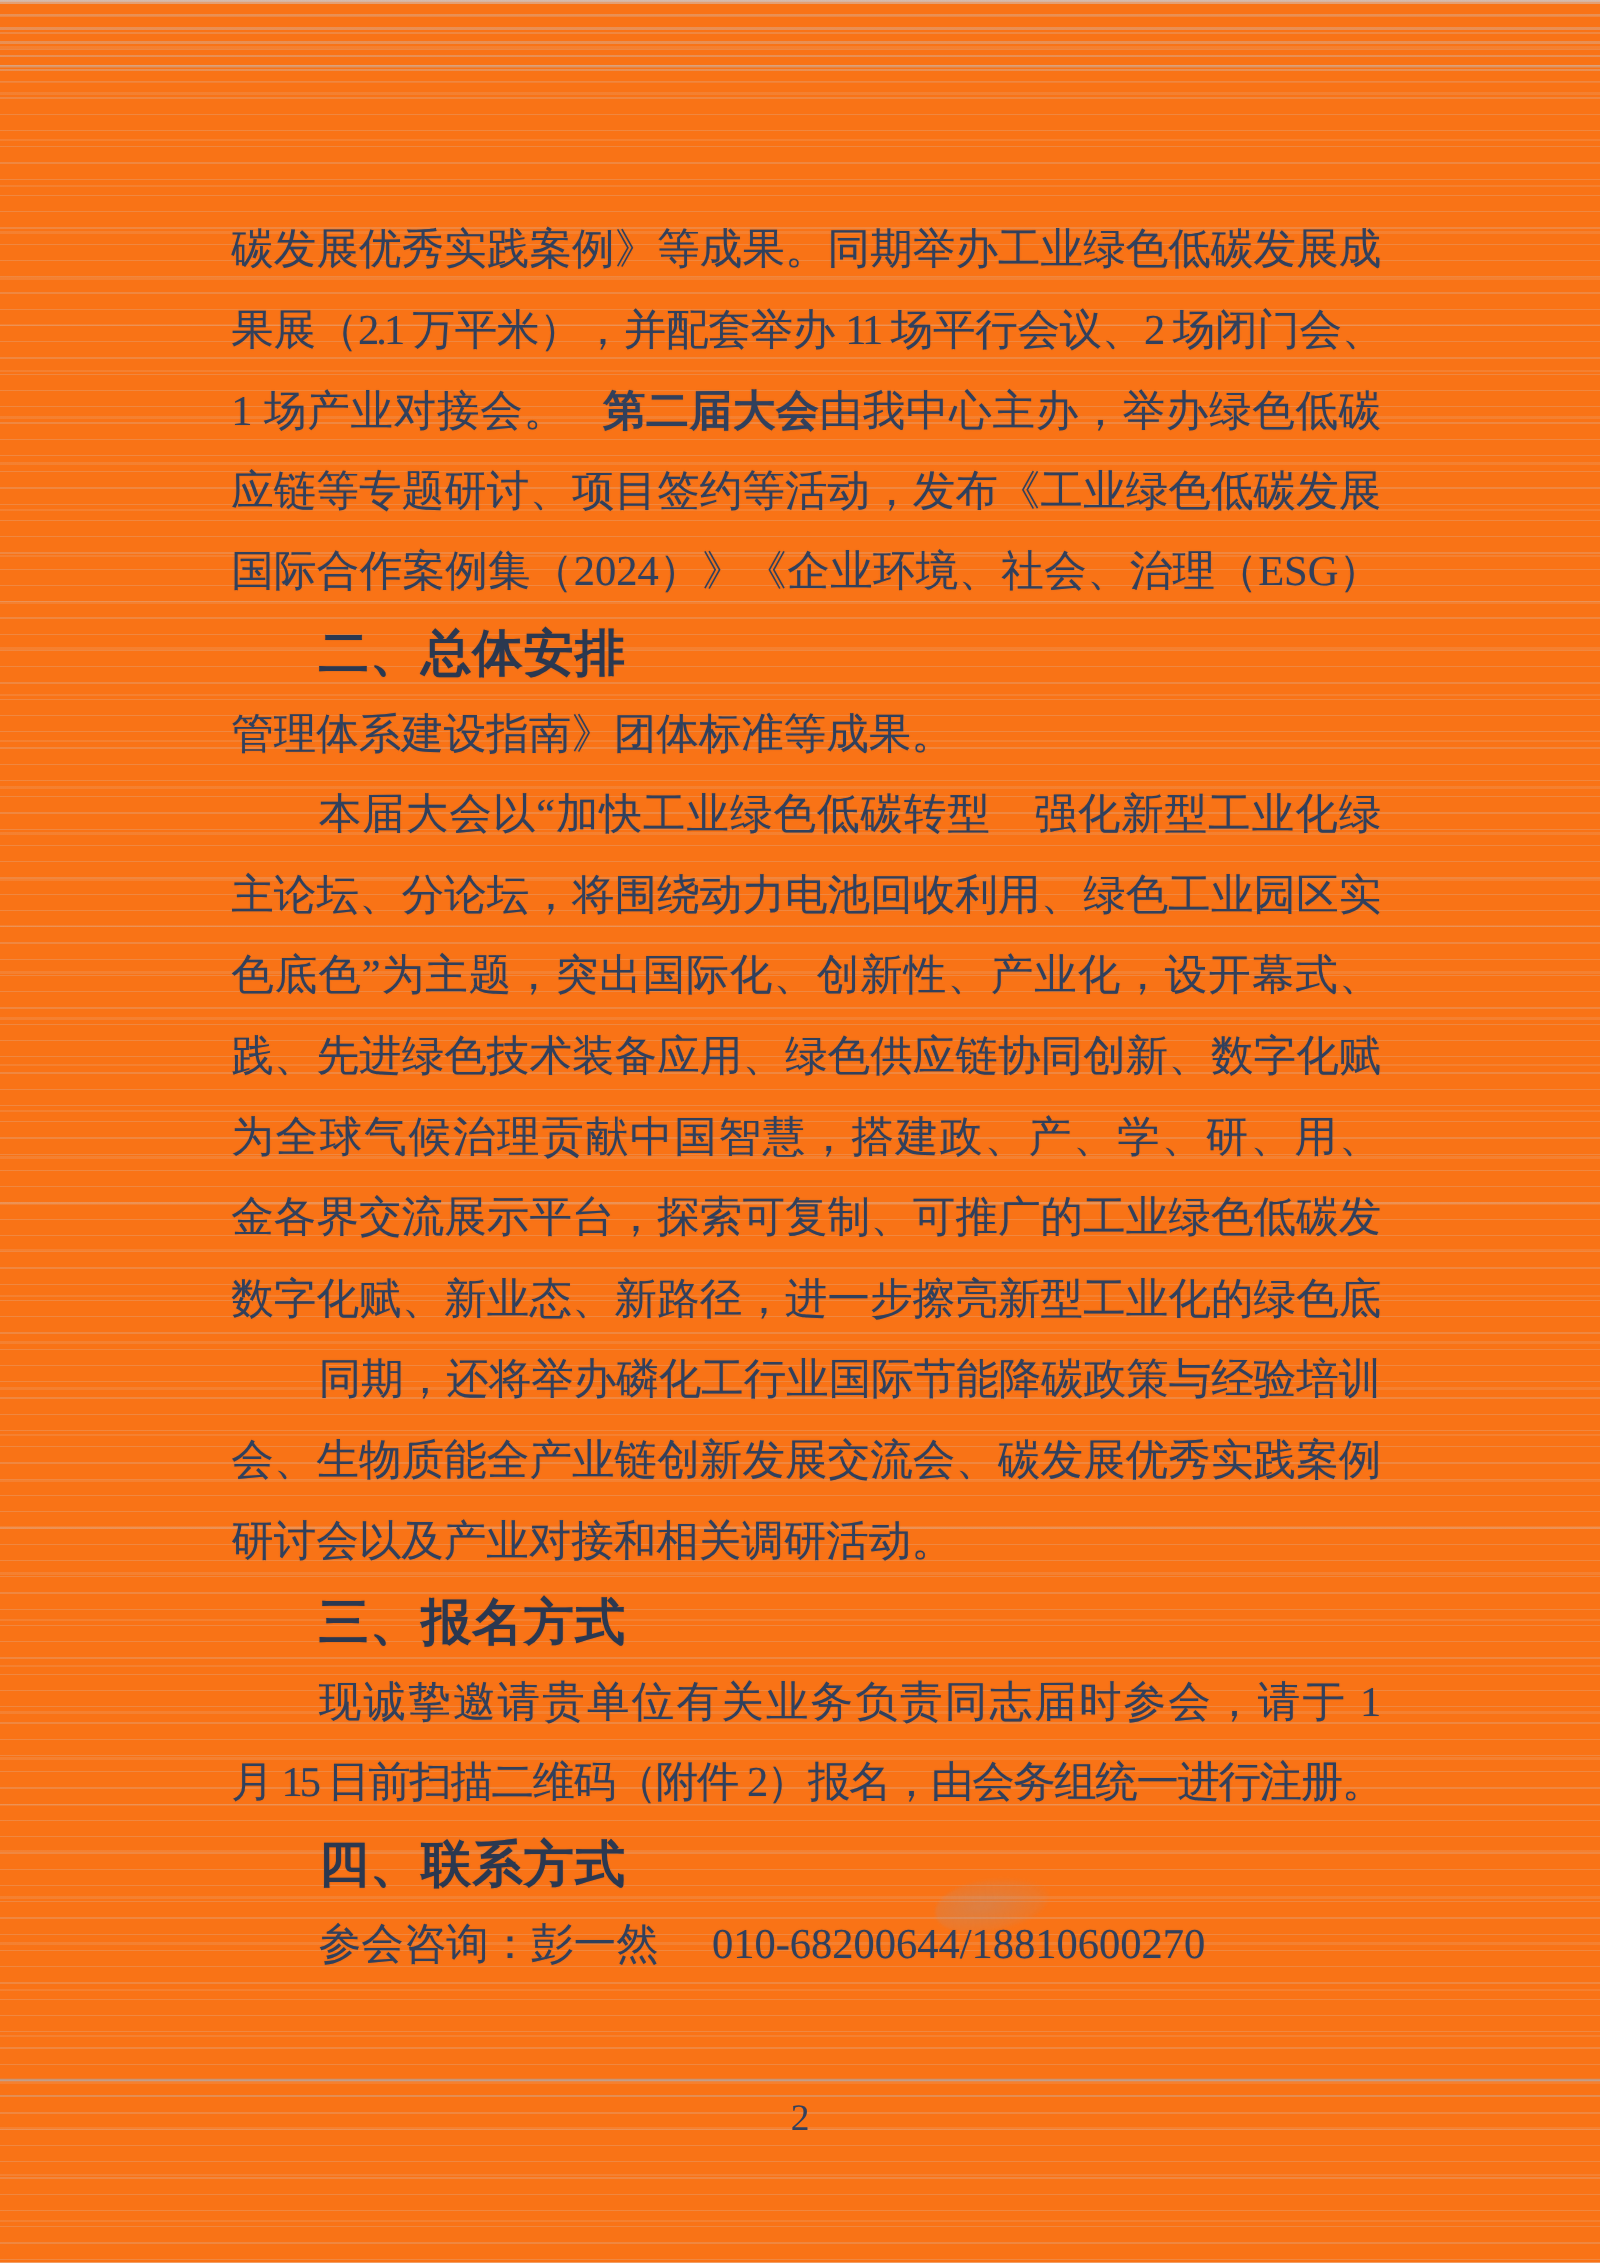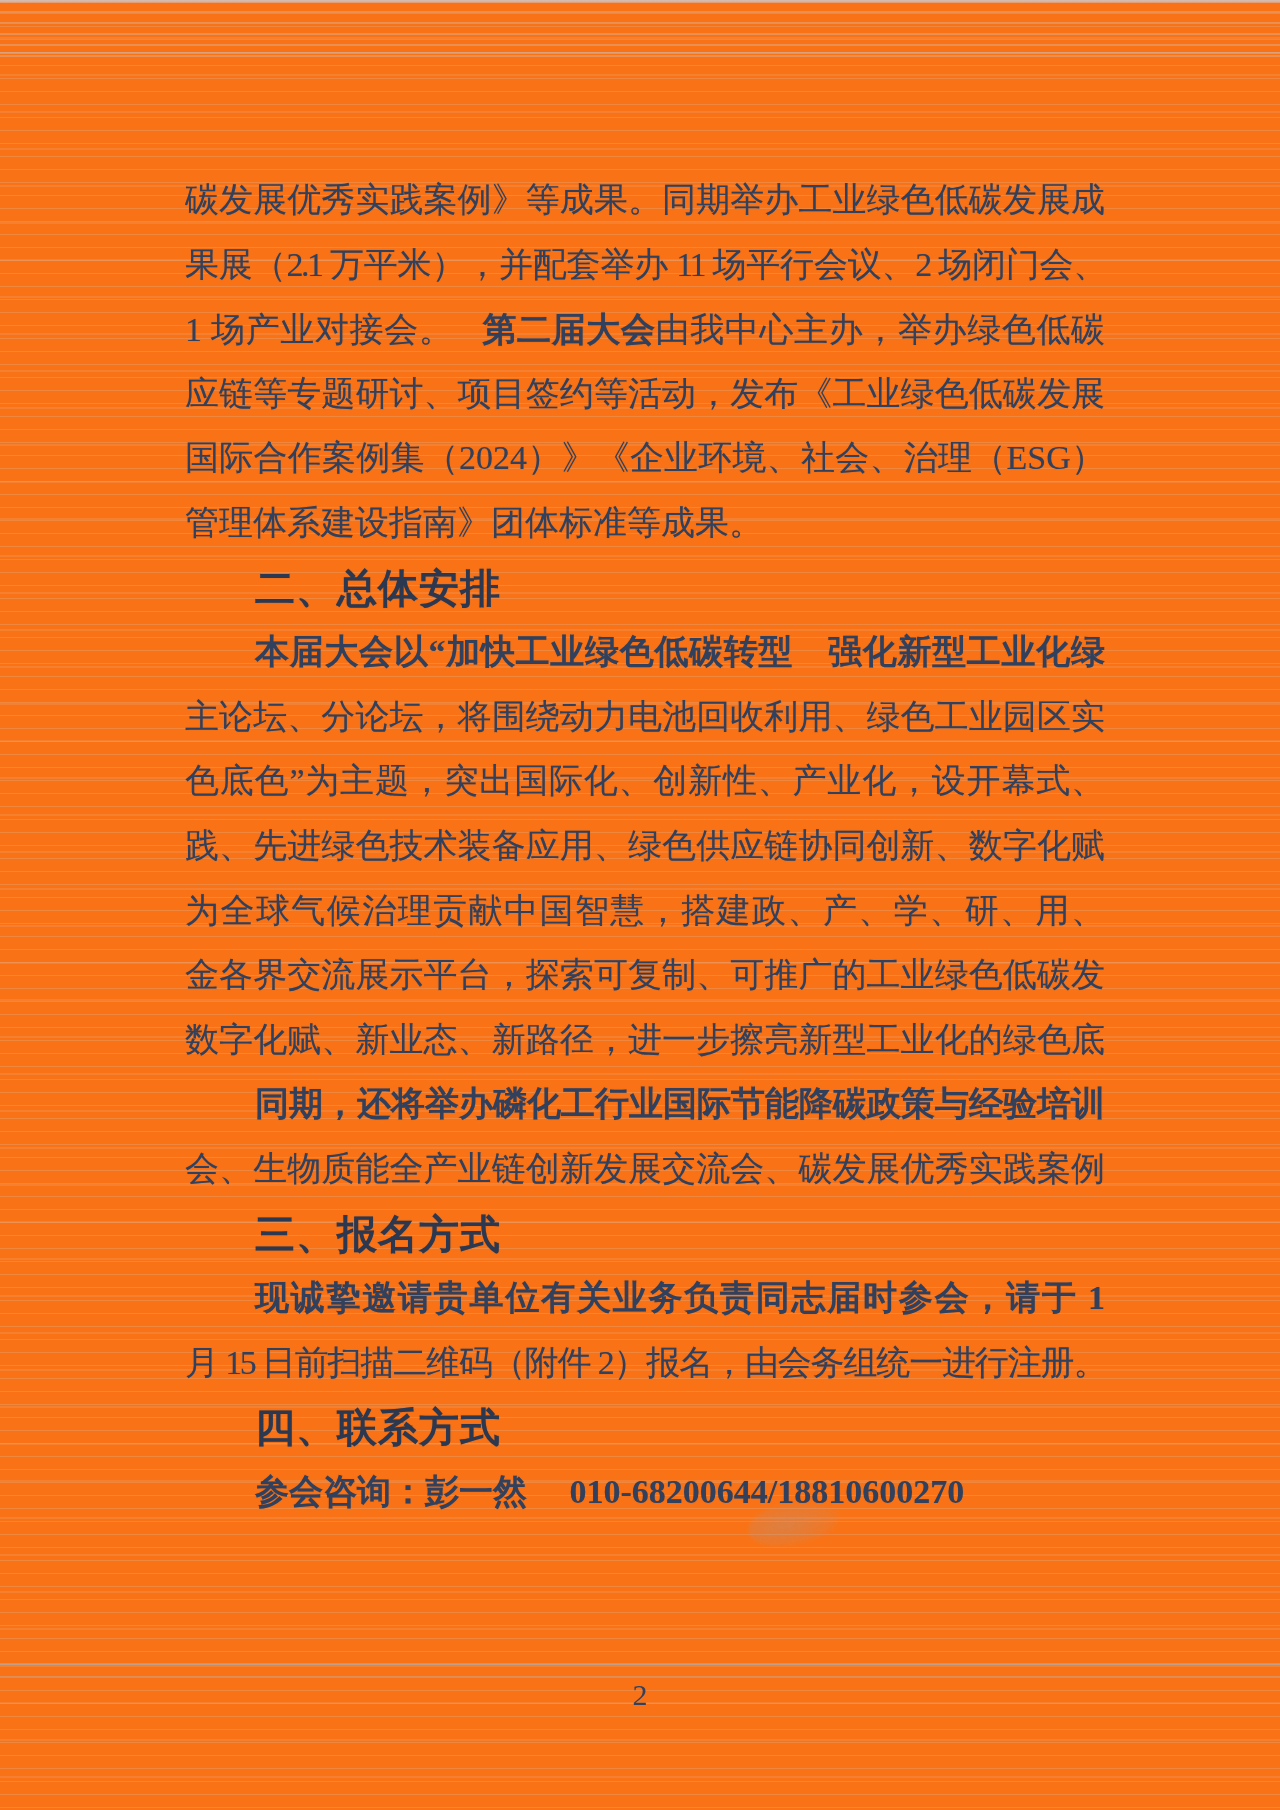--- a/index.html
+++ b/index.html
@@ -53,21 +53,21 @@
   }
   .line{
     height:64.6px;
     line-height:64.6px;
     font-size:34px;
     overflow:hidden;
     text-shadow:0 0 1px rgba(49,64,92,0.35);
     box-sizing:border-box;
   }
   .line.fill{text-align:justify;text-align-last:justify;}
-  .line.indent{padding-left:70px;font-weight:bold;}
+  .line.indent{padding-left:70px;}
   .line.cram{letter-spacing:-0.07em;}
   .line.heading{
     font-family:"Liberation Sans","DejaVu Sans",sans-serif;
     font-weight:700;
     font-size:40px;
     padding-left:70px;
     color:#2b3850;
     letter-spacing:1px;
     text-shadow:0 0 1px rgba(43,56,80,0.45);
   }
@@ -97,31 +97,32 @@
   <div class="artifact hline-1664"></div>
   <div class="artifact hline-1676"></div>
   <div class="artifact smudge"></div>
 
   <div class="textblock">
       <div class="line fill">碳发展优秀实践案例》等成果。同期举办工业绿色低碳发展成</div>
       <div class="line fill cram">果展（2.1 万平米），并配套举办 11 场平行会议、2 场闭门会、</div>
       <div class="line fill"><span>1 场产业对接会。</span><span class="b">第二届大会</span><span>由我中心主办，举办绿色低碳供</span></div>
       <div class="line fill">应链等专题研讨、项目签约等活动，发布《工业绿色低碳发展</div>
       <div class="line fill">国际合作案例集（2024）》《企业环境、社会、治理（ESG）</div>
+      <div class="line heading">二、总体安排</div>
       <div class="line">管理体系建设指南》团体标准等成果。</div>
-      <div class="line heading">二、总体安排</div>
       <div class="line fill indent">本届大会以“加快工业绿色低碳转型　强化新型工业化绿</div>
       <div class="line fill">主论坛、分论坛，将围绕动力电池回收利用、绿色工业园区实</div>
       <div class="line fill">色底色”为主题，突出国际化、创新性、产业化，设开幕式、</div>
       <div class="line fill">践、先进绿色技术装备应用、绿色供应链协同创新、数字化赋</div>
       <div class="line fill">为全球气候治理贡献中国智慧，搭建政、产、学、研、用、</div>
       <div class="line fill">金各界交流展示平台，探索可复制、可推广的工业绿色低碳发</div>
       <div class="line fill">数字化赋、新业态、新路径，进一步擦亮新型工业化的绿色底</div>
       <div class="line fill indent">同期，还将举办磷化工行业国际节能降碳政策与经验培训</div>
       <div class="line fill">会、生物质能全产业链创新发展交流会、碳发展优秀实践案例</div>
+      <div class="line">研讨会以及产业对接和相关调研活动。</div>
       <div class="line heading">三、报名方式</div>
       <div class="line fill indent">现诚挚邀请贵单位有关业务负责同志届时参会，请于 1</div>
       <div class="line fill cram">月 15 日前扫描二维码（附件 2）报名，由会务组统一进行注册。</div>
       <div class="line heading">四、联系方式</div>
       <div class="line indent">参会咨询：彭一然　 010-68200644/18810600270</div>
     </div>
 
   <div class="page-number">2</div>
 </div>
 

